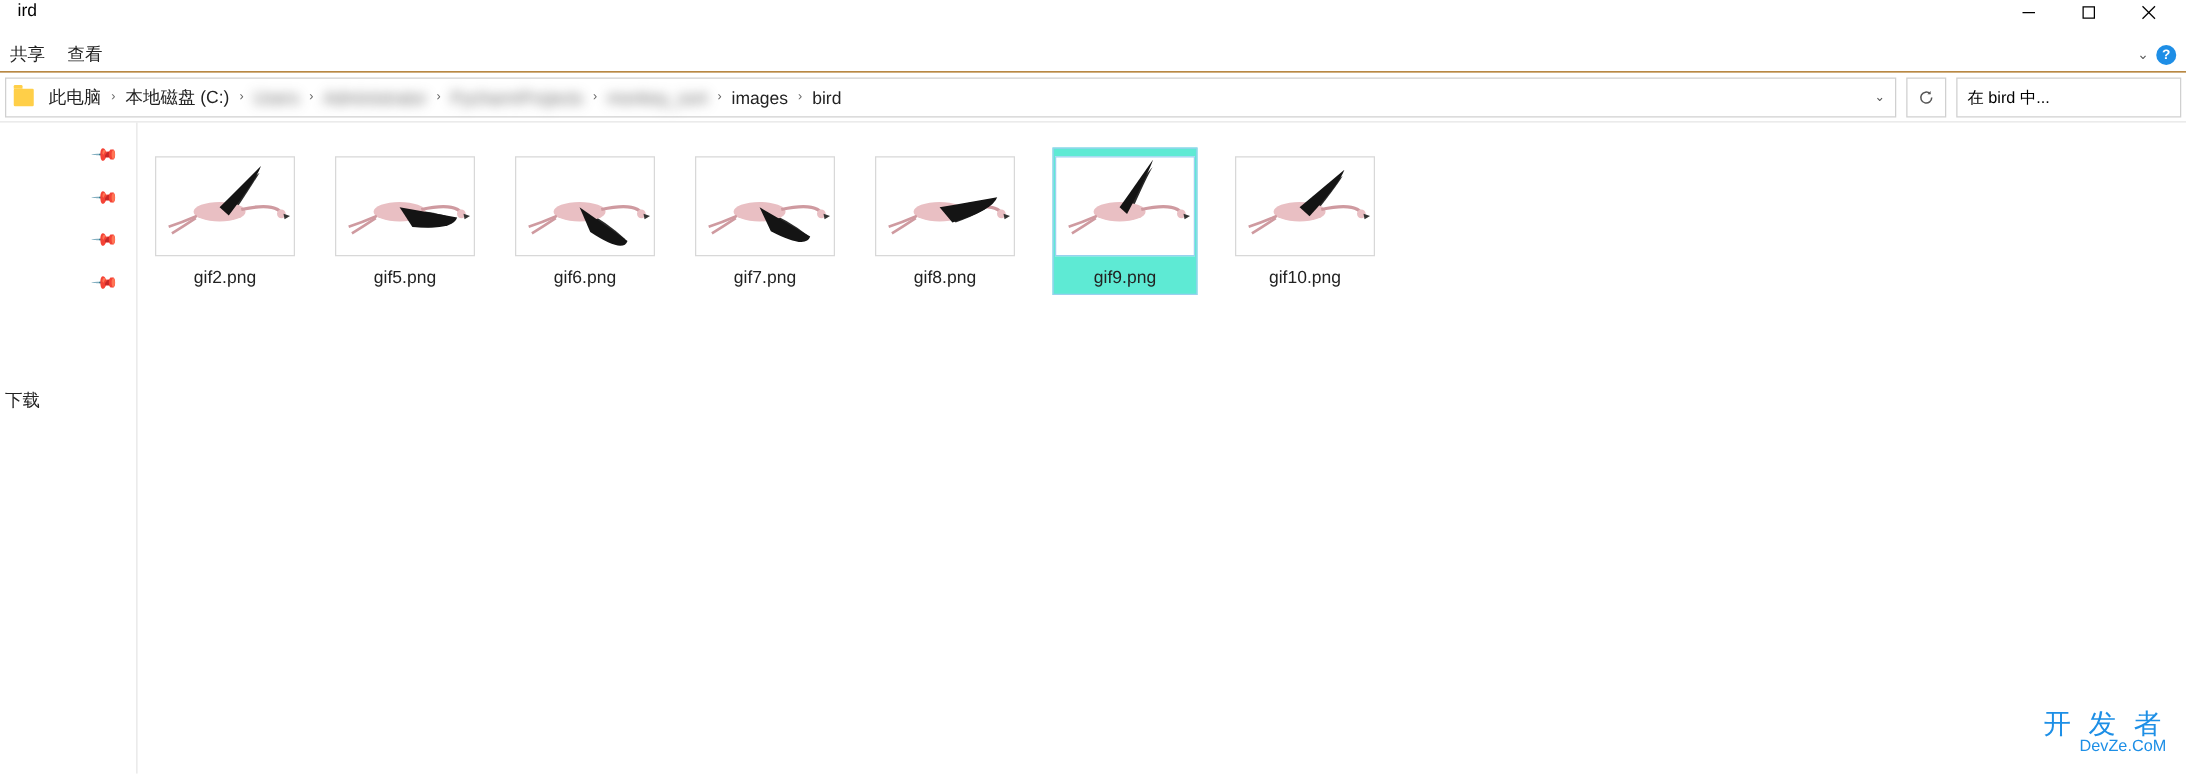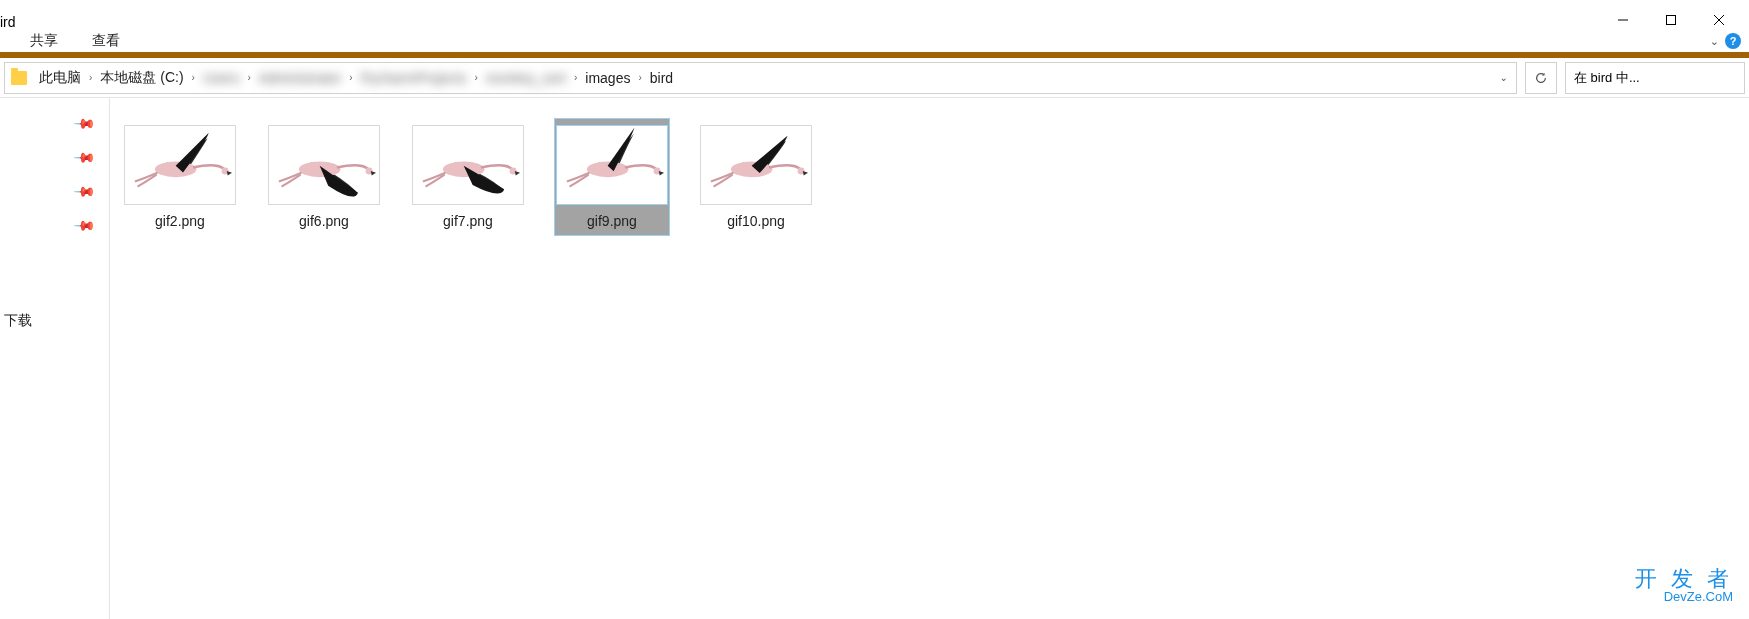--- a/index.html
+++ b/index.html
@@ -1,25 +1,25 @@
 <!DOCTYPE html>
 <html><head>
 <meta charset="utf-8">
 <style>
   * { box-sizing: border-box; margin: 0; padding: 0; font-family: "Segoe UI", "Microsoft YaHei", sans-serif; }
   body { background: #fff; width: 1749px; height: 619px; overflow: hidden; position: relative; }
 
   
-  .titlebar { height: 30px; display: flex; align-items: flex-end; justify-content: space-between; padding-left: 0; }
+  .titlebar { height: 30px; display: flex; align-items: flex-start; justify-content: space-between; padding-left: 14px; }
   .title-text { font-size: 14px; color: #000; }
   .win-controls { display: flex; align-items: center; gap: 28px; padding-right: 20px; }
   .win-btn { width: 20px; height: 20px; display: flex; align-items: center; justify-content: center; color: #000; font-size: 14px; }
 
   
-  .ribbon { height: 28px; display: flex; align-items: center; border-bottom: 6px solid #a16207; padding-left: 30px; gap: 34px; position: relative; }
+  .ribbon { height: 28px; display: flex; align-items: center; border-bottom: 1px solid #a16207; padding-left: 8px; gap: 18px; position: relative; }
   .ribbon-tab { font-size: 14px; color: #222; }
   .ribbon-right { position: absolute; right: 8px; display: flex; align-items: center; gap: 6px; }
   .help-icon { width: 16px; height: 16px; border-radius: 50%; background: #1e8ee6; color: #fff; font-size: 11px; display: flex; align-items: center; justify-content: center; font-weight: bold; }
 
   
   .addressbar { height: 40px; display: flex; align-items: center; padding: 4px 4px; gap: 8px; border-bottom: 1px solid #e5e5e5; justify-content: space-between; }
   .bread-container { flex: 1; height: 32px; border: 1px solid #d0d0d0; display: flex; align-items: center; padding-left: 6px; position: relative; }
   .folder-icon { width: 16px; height: 14px; background: #ffcf48; border-radius: 1px; margin-right: 8px; position: relative; }
   .folder-icon:before { content: ""; position: absolute; top: -3px; left: 0; width: 7px; height: 3px; background: #ffcf48; border-radius: 1px 1px 0 0; }
   .crumbs { display: flex; align-items: center; gap: 4px; flex: 1; }
@@ -31,21 +31,21 @@
   .search-box { width: 180px; height: 32px; border: 1px solid #d0d0d0; display: flex; align-items: center; padding: 0 8px; color: #000000; font-size: 13px; }
 
   
   .main { display: flex; height: calc(100% - 98px); }
   .sidebar { width: 110px; border-right: 1px solid #e5e5e5; padding-top: 18px; display: flex; flex-direction: column; gap: 18px; align-items: flex-end; padding-right: 16px; }
   .pin-icon { color: #777; font-size: 14px; transform: rotate(45deg); }
   .sidebar-label { font-size: 14px; color: #222; align-self: flex-start; padding-left: 4px; margin-top: 60px; }
 
   .content { flex: 1; padding: 20px 12px; display: flex; flex-wrap: wrap; gap: 30px 28px; align-content: flex-start; }
   .file-item { width: 116px; display: flex; flex-direction: column; align-items: center; gap: 8px; padding: 6px; border: 1px solid transparent; }
-  .file-item.selected { background: #a3a3a3; border: 1px solid #99d1ef; }
+  .file-item.selected { background: #5eead4; border: 1px solid #99d1ef; }
   .thumb { width: 112px; height: 80px; border: 1px solid #d8d8d8; background: #fff; display: flex; align-items: center; justify-content: center; overflow: hidden; }
   .file-item.selected .thumb { border-color: #99d1ef; }
   .filename { font-size: 14px; color: #222; text-align: center; }
 
   
   .bird-svg { width: 100%; height: 100%; }
 
   
   .watermark { position: absolute; right: 16px; bottom: 16px; font-size: 22px; color: #1d8fe6; font-weight: 500; line-height: 1; letter-spacing: 4px; text-align: right; }
   .watermark-sub { font-size: 13px; letter-spacing: 0; color: #1d8fe6; }
@@ -137,20 +137,35 @@
     <path d="M34 54 q-14 6 -26 10" stroke="#cf9aa0" stroke-width="2.5" fill="none"></path>
     <path d="M33 56 q-12 8 -22 14" stroke="#cf9aa0" stroke-width="2.5" fill="none"></path>
     <path d="M55 46 q21.213203435596427 -21.213203435596423 38.18376618407357 -38.18376618407356 q-4 12 -29.698484809834994 45.698484809834994 Z" fill="#141414"></path>
   </svg>
         </div>
         <div class="filename">gif2.png</div>
       </div>
       <div class="file-item">
         <div class="thumb">
           <svg class="bird-svg" viewBox="0 0 120 90">
+    <path d="M58 48 q26.58980933132962 0.6885007970071184 47.27077214458599 8.335112528012656 q-6 10 -35.45307910843949 7.748665603990509 Z" fill="#2b2b2b"></path>
+    <ellipse cx="55" cy="50" rx="24" ry="9" fill="#e9bfc3"></ellipse>
+    <path d="M75 48 q18 -4 28 -2 q6 1 10 6" stroke="#cf9aa0" stroke-width="3" fill="none"></path>
+    <circle cx="112" cy="52" r="4" fill="#e9bfc3"></circle>
+    <path d="M114 52 l6 2 l-5 3 Z" fill="#333"></path>
+    <path d="M34 54 q-14 6 -26 10" stroke="#cf9aa0" stroke-width="2.5" fill="none"></path>
+    <path d="M33 56 q-12 8 -22 14" stroke="#cf9aa0" stroke-width="2.5" fill="none"></path>
+    <path d="M55 46 q29.544232590366242 5.2094453300079095 53.17961866265924 9.377001594014237 q-4 12 -41.361925626512736 8.706776537988926 Z" fill="#141414"></path>
+  </svg>
+        </div>
+        <div class="filename">gif5.png</div>
+      </div>
+      <div class="file-item">
+        <div class="thumb">
+          <svg class="bird-svg" viewBox="0 0 120 90">
     <path d="M58 48 q22.11710519580278 11.486563781478242 39.31929812587161 27.53166894485021 q-6 10 -29.489473594403705 -6.648751708637654 Z" fill="#2b2b2b"></path>
     <ellipse cx="55" cy="50" rx="24" ry="9" fill="#e9bfc3"></ellipse>
     <path d="M75 48 q18 -4 28 -2 q6 1 10 6" stroke="#cf9aa0" stroke-width="3" fill="none"></path>
     <circle cx="112" cy="52" r="4" fill="#e9bfc3"></circle>
     <path d="M114 52 l6 2 l-5 3 Z" fill="#333"></path>
     <path d="M34 54 q-14 6 -26 10" stroke="#cf9aa0" stroke-width="2.5" fill="none"></path>
     <path d="M33 56 q-12 8 -22 14" stroke="#cf9aa0" stroke-width="2.5" fill="none"></path>
     <path d="M55 46 q24.574561328669756 17.20729309053138 44.23421039160556 30.973127562956485 q-4 12 -34.40438586013766 -8.090210326743929 Z" fill="#141414"></path>
   </svg>
         </div>
@@ -163,20 +178,35 @@
     <ellipse cx="55" cy="50" rx="24" ry="9" fill="#e9bfc3"></ellipse>
     <path d="M75 48 q18 -4 28 -2 q6 1 10 6" stroke="#cf9aa0" stroke-width="3" fill="none"></path>
     <circle cx="112" cy="52" r="4" fill="#e9bfc3"></circle>
     <path d="M114 52 l6 2 l-5 3 Z" fill="#333"></path>
     <path d="M34 54 q-14 6 -26 10" stroke="#cf9aa0" stroke-width="2.5" fill="none"></path>
     <path d="M33 56 q-12 8 -22 14" stroke="#cf9aa0" stroke-width="2.5" fill="none"></path>
     <path d="M55 46 q25.98076211353316 14.999999999999998 46.76537180435969 26.999999999999996 q-4 12 -36.373066958946424 -4.9999999999999964 Z" fill="#141414"></path>
   </svg>
         </div>
         <div class="filename">gif7.png</div>
+      </div>
+      <div class="file-item">
+        <div class="thumb">
+          <svg class="bird-svg" viewBox="0 0 120 90">
+    <path d="M58 48 q26.58980933132962 -8.68850079700712 47.27077214458599 -8.335112528012656 q-6 10 -35.45307910843949 20.25133439600949 Z" fill="#2b2b2b"></path>
+    <ellipse cx="55" cy="50" rx="24" ry="9" fill="#e9bfc3"></ellipse>
+    <path d="M75 48 q18 -4 28 -2 q6 1 10 6" stroke="#cf9aa0" stroke-width="3" fill="none"></path>
+    <circle cx="112" cy="52" r="4" fill="#e9bfc3"></circle>
+    <path d="M114 52 l6 2 l-5 3 Z" fill="#333"></path>
+    <path d="M34 54 q-14 6 -26 10" stroke="#cf9aa0" stroke-width="2.5" fill="none"></path>
+    <path d="M33 56 q-12 8 -22 14" stroke="#cf9aa0" stroke-width="2.5" fill="none"></path>
+    <path d="M55 46 q29.544232590366242 -5.2094453300079095 53.17961866265924 -9.377001594014237 q-4 12 -41.361925626512736 23.293223462011074 Z" fill="#141414"></path>
+  </svg>
+        </div>
+        <div class="filename">gif8.png</div>
       </div>
       <div class="file-item selected">
         <div class="thumb">
           <svg class="bird-svg" viewBox="0 0 120 90">
     <path d="M58 48 q15.486563781478246 -26.11710519580278 27.531668944850214 -39.31929812587161 q-6 10 -20.648751708637658 43.489473594403705 Z" fill="#2b2b2b"></path>
     <ellipse cx="55" cy="50" rx="24" ry="9" fill="#e9bfc3"></ellipse>
     <path d="M75 48 q18 -4 28 -2 q6 1 10 6" stroke="#cf9aa0" stroke-width="3" fill="none"></path>
     <circle cx="112" cy="52" r="4" fill="#e9bfc3"></circle>
     <path d="M114 52 l6 2 l-5 3 Z" fill="#333"></path>
     <path d="M34 54 q-14 6 -26 10" stroke="#cf9aa0" stroke-width="2.5" fill="none"></path>

